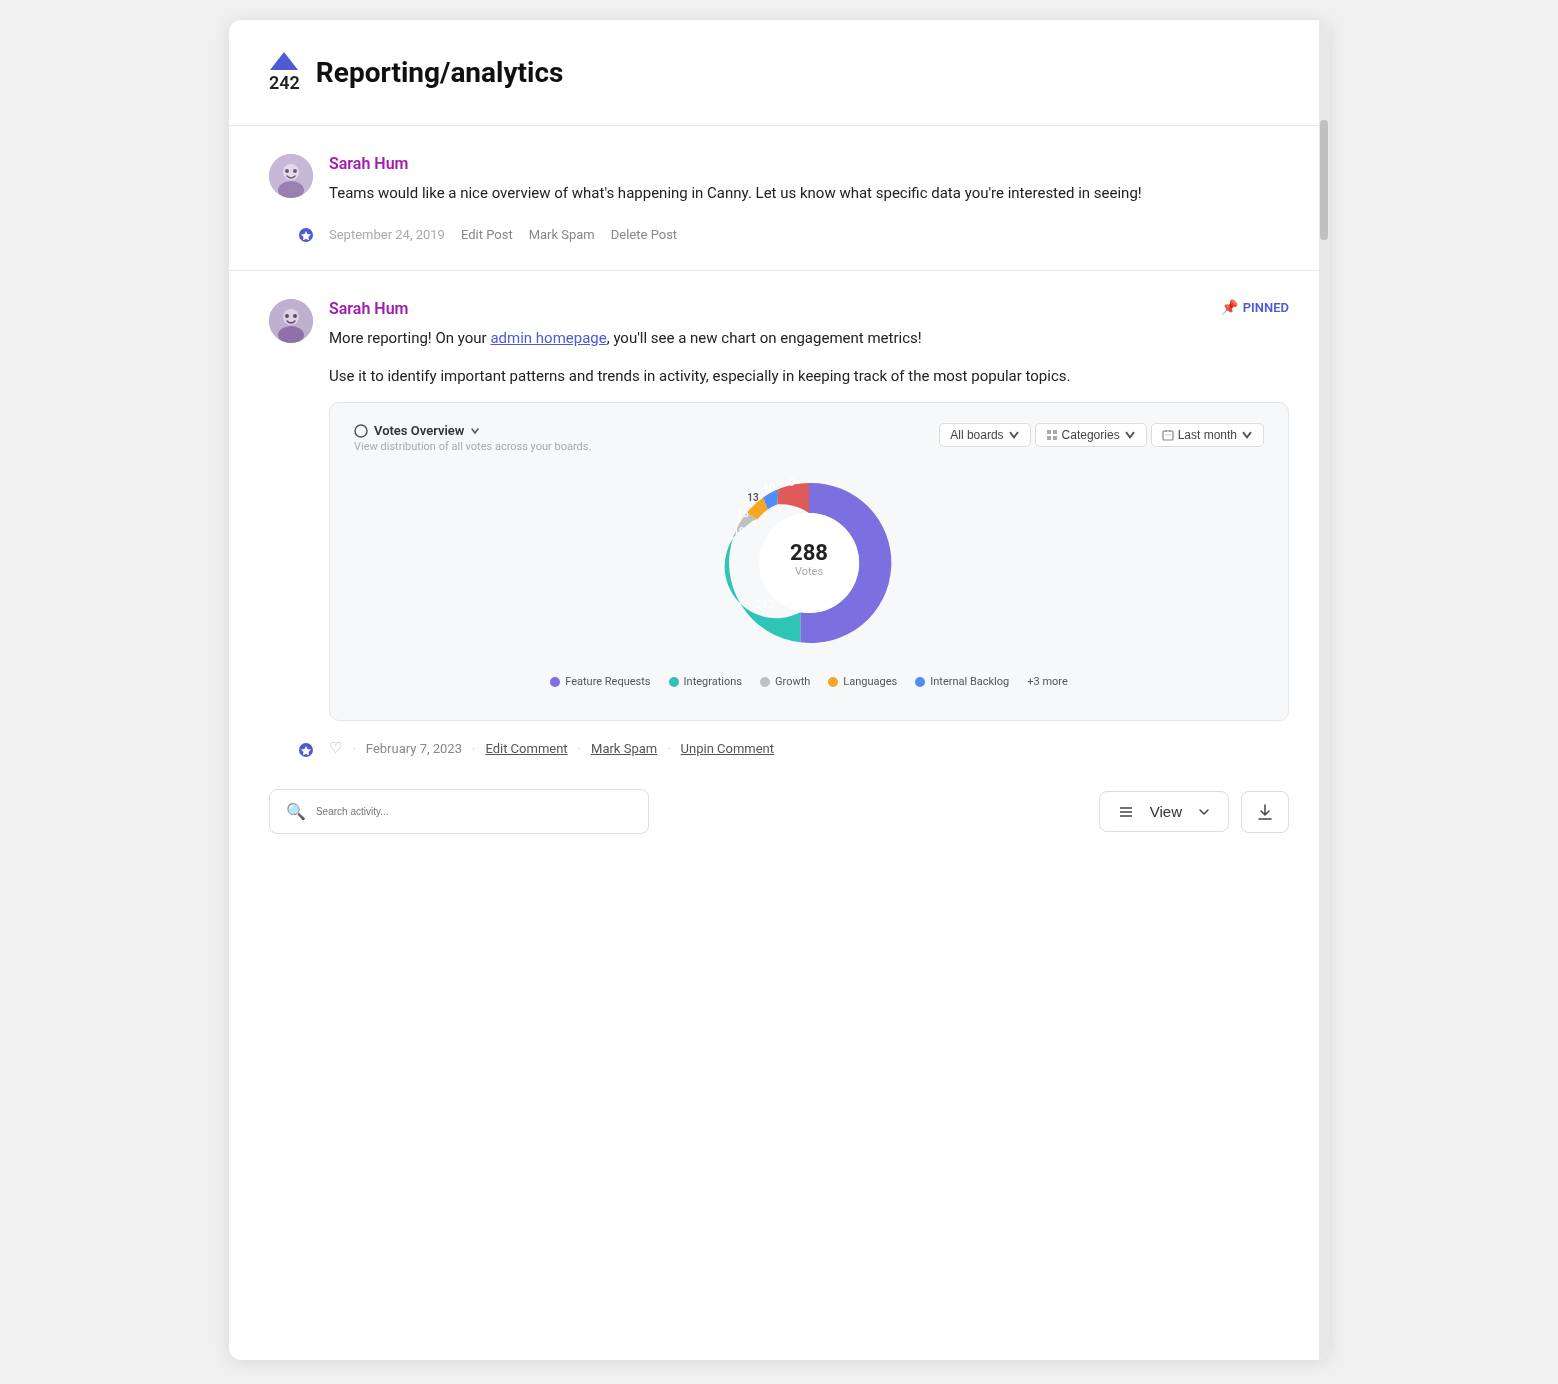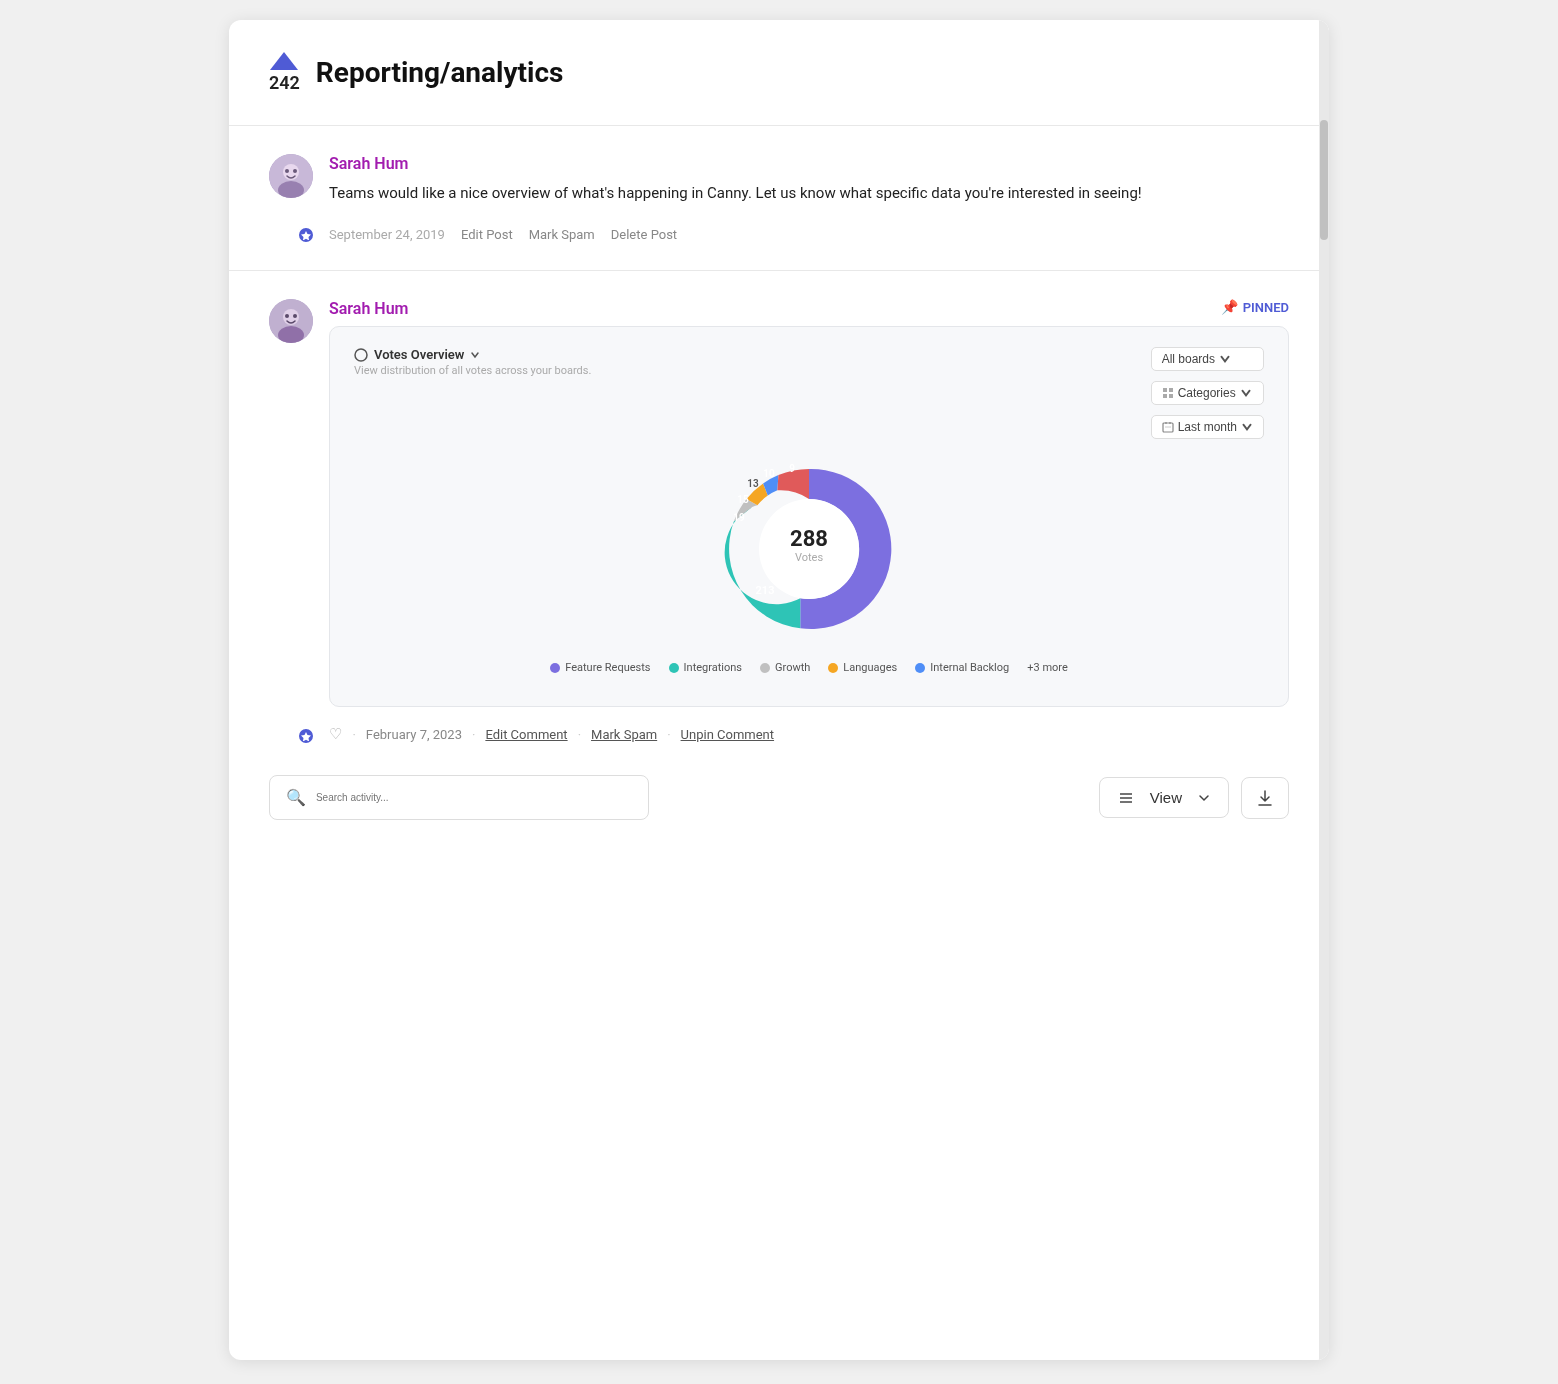--- a/index.html
+++ b/index.html
@@ -180,22 +180,21 @@
       font-weight: 600;
       color: #333;
     }
     .chart-subtitle {
       font-size: 11px;
       color: #aaa;
       margin-top: 2px;
     }
     .chart-filters {
       display: flex;
-      gap: 10px;
-      flex-direction: column;
+      gap: 4px;
     }
     .filter-btn {
       background: #fff;
       border: 1px solid #ddd;
       border-radius: 5px;
       padding: 4px 10px;
       font-size: 12px;
       color: #444;
       cursor: pointer;
       display: flex; align-items: center; gap: 4px;
@@ -362,20 +361,24 @@
             <polygon points="5,1 6.5,4 10,4.5 7.5,7 8.1,10.5 5,8.8 1.9,10.5 2.5,7 0,4.5 3.5,4"></polygon>
           </svg>
       </div>
     </div>
     <div class="comment-content" style="flex:1; position:relative;">
       <div class="pinned-badge">
         <span class="pinned-icon">📌</span>
         <span>PINNED</span>
       </div>
       <div class="comment-author">Sarah Hum</div>
+      <p class="comment-text-2">
+        <span>More reporting! On your </span><a href="#">admin homepage</a><span>, you'll see a new chart on engagement metrics!</span>
+      </p>
+      <p class="comment-text-2">Use it to identify important patterns and trends in activity, especially in keeping track of the most popular topics.</p>
 
       <div class="chart-card">
         <div class="chart-header">
           <div>
             <div class="chart-title-row">
               <svg width="14" height="14" viewBox="0 0 14 14">
                   <circle cx="7" cy="7" r="6" stroke="#555" stroke-width="1.5" fill="none"></circle>
                 </svg>
               <span class="chart-title">Votes Overview</span>
               <svg width="10" height="10" viewBox="0 0 10 10">

